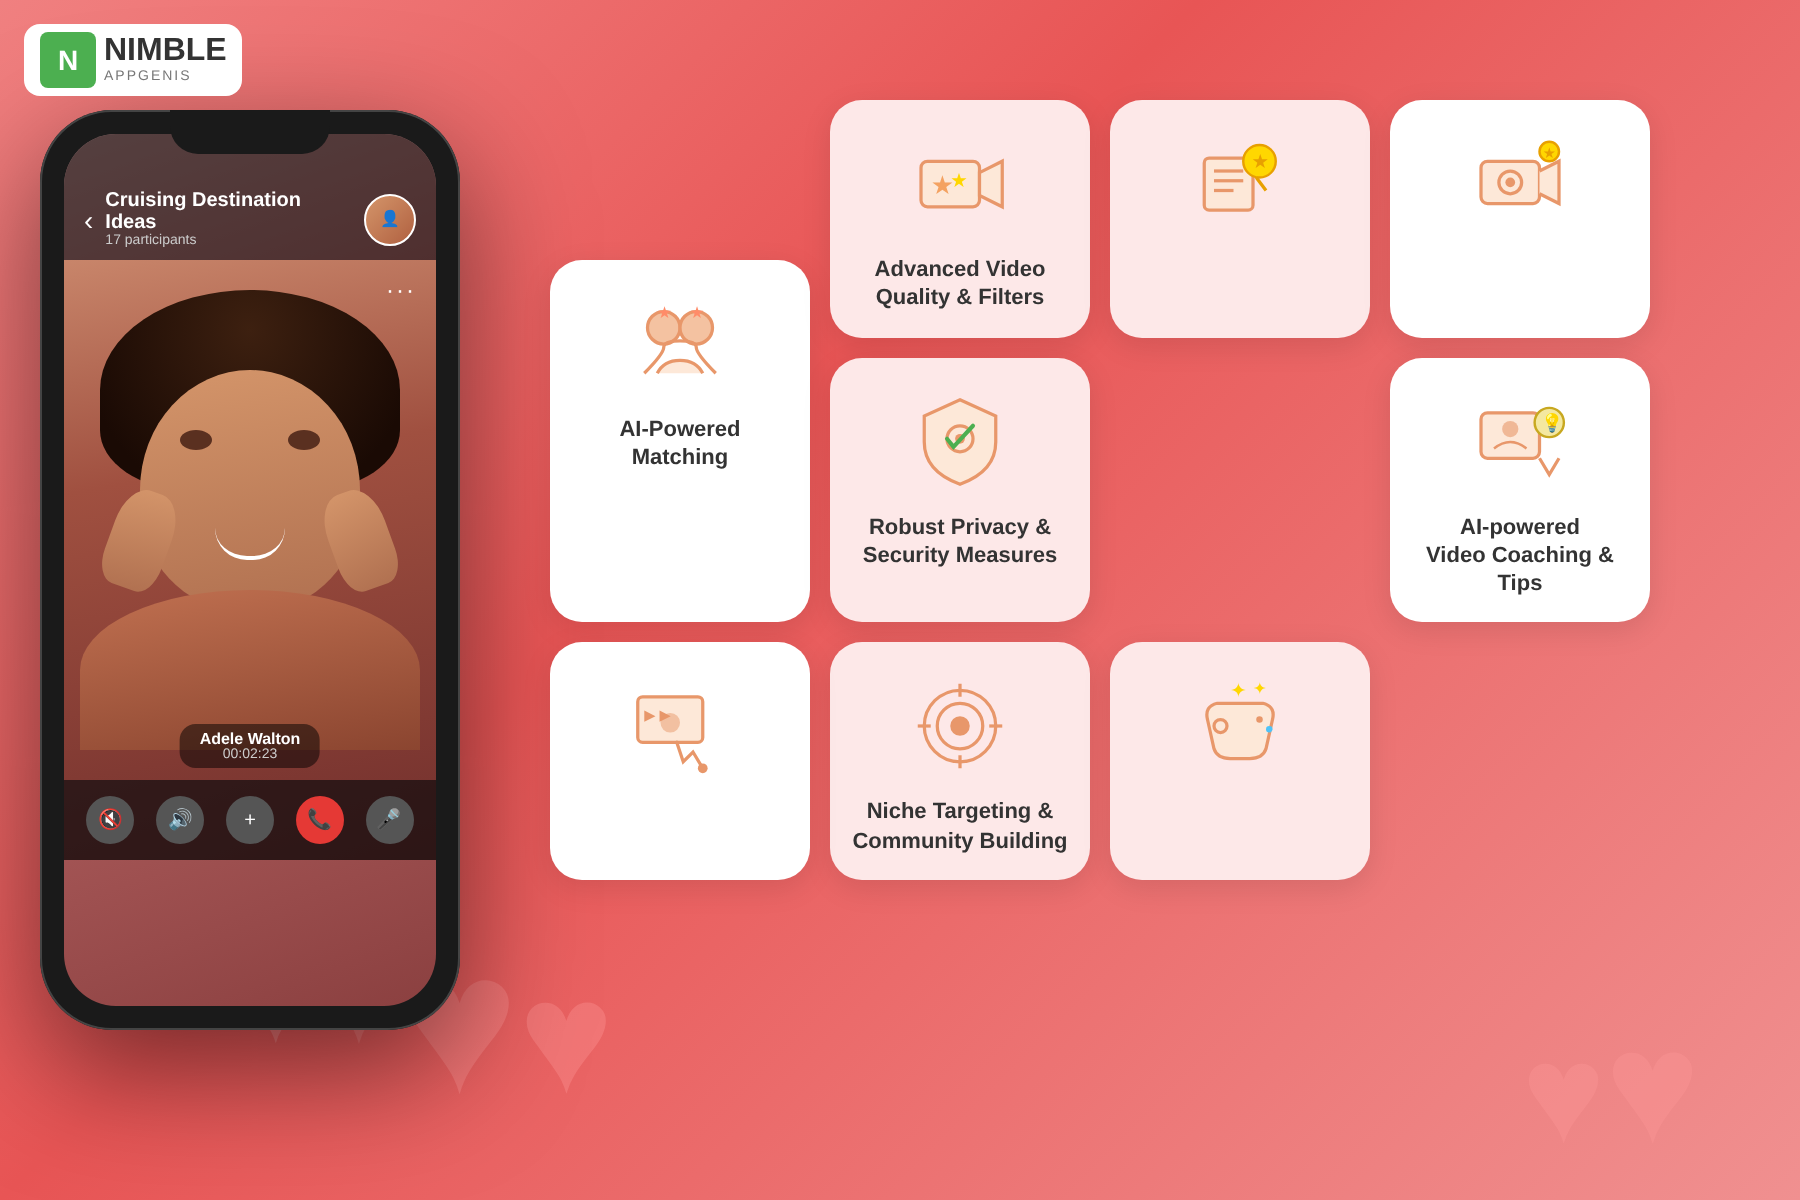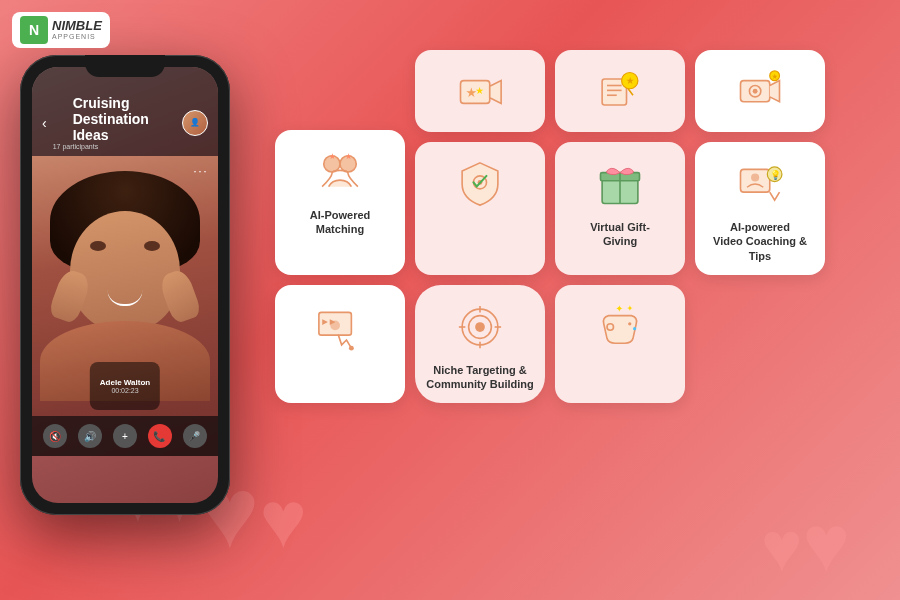--- a/index.html
+++ b/index.html
@@ -63,24 +63,23 @@
       color: white;
       font-size: 14px;
       font-weight: bold;
     }
     .logo-text {
       display: flex;
       flex-direction: column;
       line-height: 1.1;
     }
     .logo-text .nimble {
-      font-size: 13px;
+      font-size: 16px;
       font-weight: 700;
       color: #333;
-      font-style: italic;
     }
     .logo-text .appgenis {
       font-size: 7px;
       color: #777;
       letter-spacing: 1px;
     }
 
     
     .phone-container {
       position: absolute;
@@ -126,23 +125,22 @@
       align-items: center;
       gap: 6px;
     }
     .phone-back {
       color: white;
       font-size: 14px;
     }
     .phone-title-block { flex: 1; }
     .phone-chat-title {
       color: white;
-      font-size: 14px;
+      font-size: 10px;
       font-weight: 600;
-      margin-left: 20px;
     }
     .phone-participants {
       color: #ccc;
       font-size: 7px;
     }
     .phone-avatar {
       width: 26px;
       height: 26px;
       border-radius: 50%;
       background: linear-gradient(135deg, #d4956a, #b06040);
@@ -166,21 +164,21 @@
       align-items: center;
       justify-content: center;
     }
     .phone-name-badge {
       position: absolute;
       bottom: 6px;
       left: 50%;
       transform: translateX(-50%);
       background: rgba(0,0,0,0.5);
       border-radius: 8px;
-      padding: 16px 10px;
+      padding: 3px 10px;
       text-align: center;
     }
     .phone-name {
       color: white;
       font-size: 8px;
       font-weight: 600;
     }
     .phone-timer {
       color: #ccc;
       font-size: 7px;
@@ -276,21 +274,20 @@
       grid-column: 2;
       grid-row: 1;
     }
     .card-robust {
       grid-column: 2;
       grid-row: 2;
     }
     .card-niche {
       grid-column: 2;
       grid-row: 3;
-      border-radius: 26px;
     }
     .card-interactive {
       grid-column: 1;
       grid-row: 3;
       margin-top: 0;
     }
     .card-video-prompts {
       grid-column: 3;
       grid-row: 1;
     }
@@ -397,32 +394,34 @@
 
   <div class="feature-card pink-bg card-adv-video">
     <div class="card-icon">
       <svg class="icon-svg" viewBox="0 0 64 64" fill="none" xmlns="http://www.w3.org/2000/svg">
         <rect x="8" y="18" width="36" height="28" rx="4" fill="#fde8d8" stroke="#e8976a" stroke-width="2"></rect>
         <polygon points="44,25 58,18 58,46 44,39" fill="#fde8d8" stroke="#e8976a" stroke-width="2"></polygon>
         <text x="14" y="38" font-size="16" fill="#f4a261">★</text>
         <text x="26" y="34" font-size="12" fill="#ffd700">★</text>
       </svg>
     </div>
+    <div class="card-label">Advanced Video<br>Quality &amp; Filters</div>
   </div>
 
   <div class="feature-card pink-bg card-robust">
     <div class="card-icon">
       <svg class="icon-svg" viewBox="0 0 64 64" fill="none" xmlns="http://www.w3.org/2000/svg">
         <path d="M32 6 L54 16 L54 32 Q54 50 32 58 Q10 50 10 32 L10 16 Z" fill="#fde8d8" stroke="#e8976a" stroke-width="2"></path>
         <circle cx="32" cy="30" r="8" fill="none" stroke="#e8976a" stroke-width="2"></circle>
         <circle cx="32" cy="30" r="3" fill="#e8976a"></circle>
 
         <path d="M24 30 L28 35 L40 22" stroke="#4caf50" stroke-width="2.5" fill="none" stroke-linecap="round"></path>
       </svg>
     </div>
+    <div class="card-label">Robust Privacy &amp;<br>Security Measures</div>
   </div>
 
   <div class="feature-card pink-bg card-niche">
     <div class="card-icon">
       <svg class="icon-svg" viewBox="0 0 64 64" fill="none" xmlns="http://www.w3.org/2000/svg">
         <circle cx="32" cy="32" r="22" fill="none" stroke="#e8976a" stroke-width="2"></circle>
         <circle cx="32" cy="32" r="14" fill="none" stroke="#e8976a" stroke-width="2"></circle>
         <circle cx="32" cy="32" r="6" fill="#e8976a"></circle>
         <line x1="32" y1="6" x2="32" y2="14" stroke="#e8976a" stroke-width="2"></line>
         <line x1="32" y1="50" x2="32" y2="58" stroke="#e8976a" stroke-width="2"></line>
@@ -452,32 +451,20 @@
         <line x1="16" y1="24" x2="34" y2="24" stroke="#e8976a" stroke-width="2"></line>
         <line x1="16" y1="30" x2="34" y2="30" stroke="#e8976a" stroke-width="2"></line>
         <line x1="16" y1="36" x2="28" y2="36" stroke="#e8976a" stroke-width="2"></line>
         <circle cx="44" cy="18" r="10" fill="#ffd700" stroke="#e8a000" stroke-width="1.5"></circle>
         <text x="39" y="22" font-size="12" fill="#e8a000">★</text>
         <path d="M42 28 L48 36" stroke="#e8a000" stroke-width="2"></path>
       </svg>
     </div>
   </div>
 
-  <div class="feature-card pink-bg card-virtual-gift">
-    <div class="card-icon">
-      <svg class="icon-svg" viewBox="0 0 64 64" fill="none" xmlns="http://www.w3.org/2000/svg">
-        <rect x="10" y="24" width="44" height="32" rx="3" fill="#a8d8a8" stroke="#5c9a5c" stroke-width="2"></rect>
-        <rect x="8" y="18" width="48" height="10" rx="2" fill="#7fbb7f" stroke="#5c9a5c" stroke-width="2"></rect>
-        <line x1="32" y1="18" x2="32" y2="56" stroke="#5c9a5c" stroke-width="2"></line>
-        <path d="M32 18 Q24 10 18 14 Q12 18 20 20 Q26 22 32 18" fill="#ff8fa0" stroke="#e06070" stroke-width="1"></path>
-        <path d="M32 18 Q40 10 46 14 Q52 18 44 20 Q38 22 32 18" fill="#ff8fa0" stroke="#e06070" stroke-width="1"></path>
-      </svg>
-    </div>
-    <div class="card-label">Virtual Gift-<br>Giving</div>
-  </div>
 
   <div class="feature-card pink-bg card-icebreaker">
     <div class="card-icon">
       <svg class="icon-svg" viewBox="0 0 64 64" fill="none" xmlns="http://www.w3.org/2000/svg">
 
         <path d="M12 28 Q10 20 18 18 L46 18 Q54 20 52 28 L48 46 Q46 52 38 52 L26 52 Q18 52 16 46 Z" fill="#fde8d8" stroke="#e8976a" stroke-width="2"></path>
         <circle cx="20" cy="32" r="4" fill="none" stroke="#e8976a" stroke-width="2"></circle>
         <circle cx="44" cy="28" r="2" fill="#e8976a"></circle>
         <circle cx="50" cy="34" r="2" fill="#4fc3f7"></circle>
 

